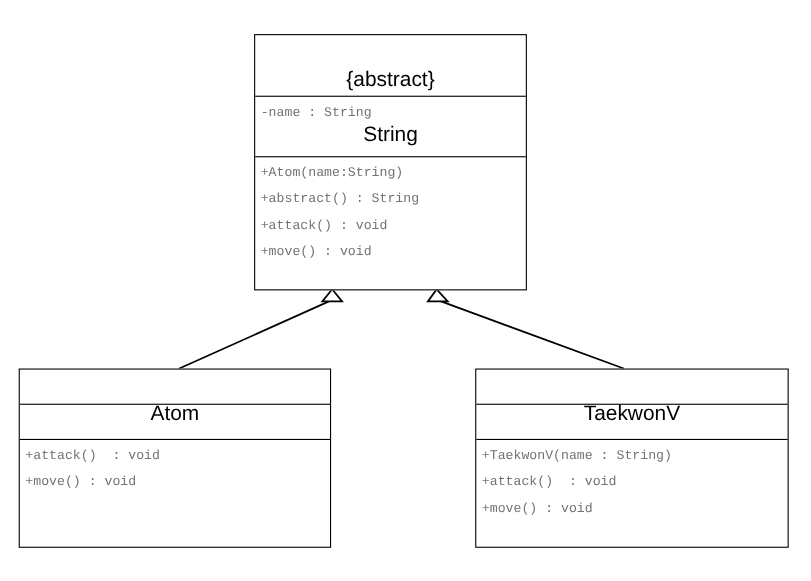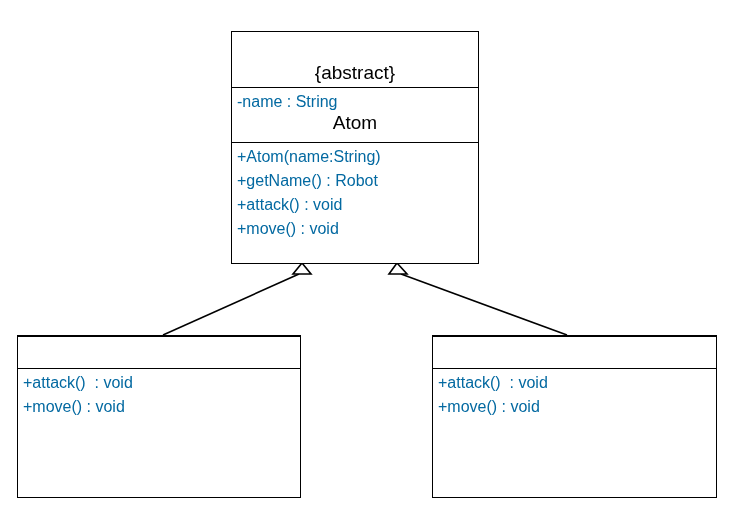--- a/index.html
+++ b/index.html
@@ -62,23 +62,24 @@
     line-height: 25px;
   }
   .member-list {
     padding: 2px 0 2px 5px;
     font-size: 19px;
     line-height: 24px;
     color: #000000;
   }
   .member-item {
     white-space: pre;
-    font-size: 16px;
+    font-size: 12px;
     line-height: 24px;
-    color: #0369a1;
+    color: #737373;
+    font-family: Liberation Mono, monospace;
   }
   .member-list.empty {
     min-height: 24px;
   }
 
   
   #class-robot {
     left: 231px;
     top: 31px;
     width: 248px;
@@ -124,42 +125,49 @@
 
     <g>
       <line x1="567" y1="335" x2="401" y2="274" stroke="#000000" stroke-width="1.6"></line>
       <polygon points="397,263 389,274 407,274" fill="#ffffff" stroke="#000000" stroke-width="1.6" stroke-linejoin="miter"></polygon>
     </g>
   </svg>
 
   <div class="uml-class" id="class-robot">
     <div class="compartment class-header">
       <span class="stereotype-line">{abstract}</span>
-      <span class="class-name-line">Atom</span>
+      <span class="class-name-line">String</span>
     </div>
     <div class="compartment divided attributes member-list">
       <div class="member-item">-name : String</div>
     </div>
     <div class="compartment divided operations member-list">
       <div class="member-item">+Atom(name:String)</div>
-      <div class="member-item">+getName() : Robot</div>
+      <div class="member-item">+abstract() : String</div>
       <div class="member-item">+attack() : void</div>
       <div class="member-item">+move() : void</div>
     </div>
   </div>
 
   <div class="uml-class" id="class-atom">
+    <div class="compartment class-header">
+      <span class="class-name-line">Atom</span>
+    </div>
     <div class="compartment divided attributes member-list empty"></div>
     <div class="compartment divided operations member-list">
       <div class="member-item">+attack()  : void</div>
       <div class="member-item">+move() : void</div>
     </div>
   </div>
 
   <div class="uml-class" id="class-taekwonv">
+    <div class="compartment class-header">
+      <span class="class-name-line">TaekwonV</span>
+    </div>
     <div class="compartment divided attributes member-list empty"></div>
     <div class="compartment divided operations member-list">
+      <div class="member-item">+TaekwonV(name : String)</div>
       <div class="member-item">+attack()  : void</div>
       <div class="member-item">+move() : void</div>
     </div>
   </div>
 
 </div>
 
 </body></html>

